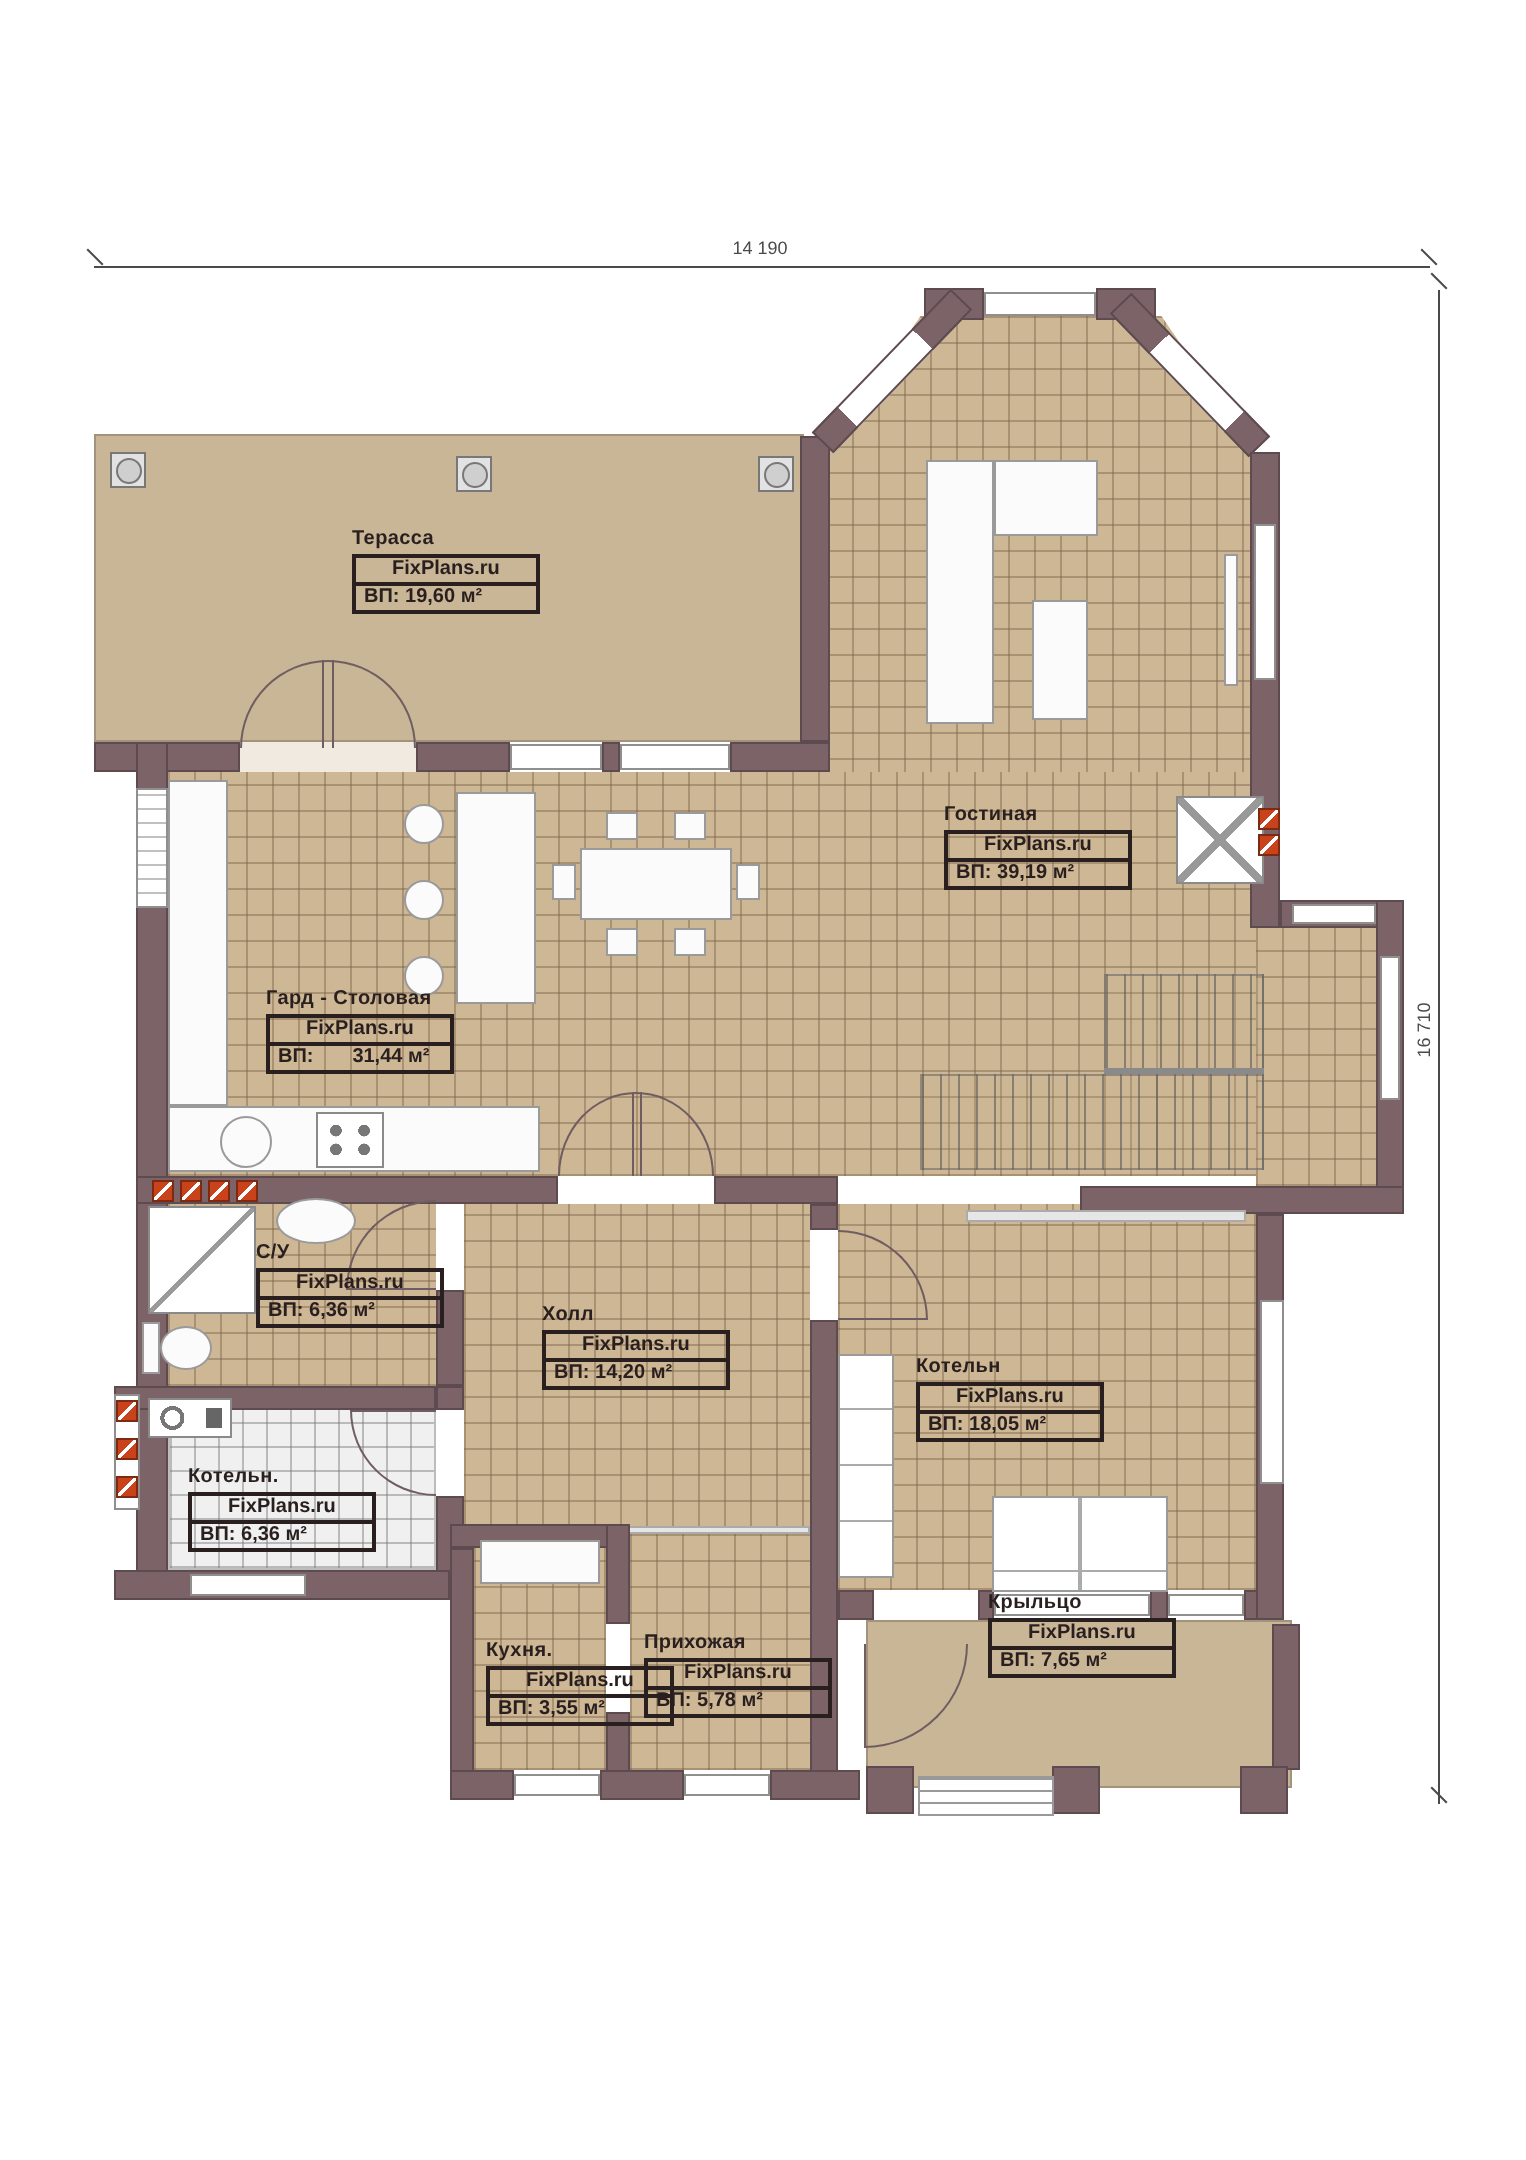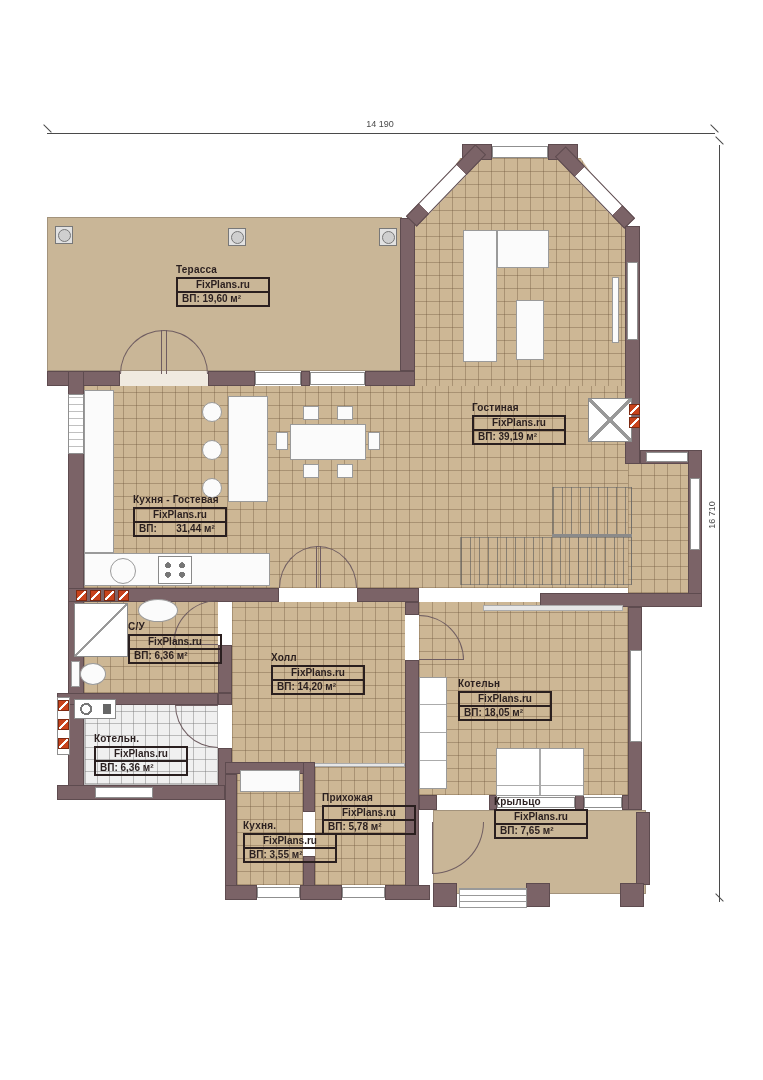--- a/index.html
+++ b/index.html
@@ -58,21 +58,21 @@
   .dim-right{left:682px;top:510px;width:60px;text-align:center;transform:rotate(-90deg);}
   .rlabel{position:absolute;color:#2a1f1f;font-size:10px;font-weight:bold;line-height:12px;}
   .rname{margin-bottom:1px;letter-spacing:.2px;}
   .rbox{display:inline-block;border:2px solid #2a1f1f;}
   .rbrand{padding:0 18px;border-bottom:2px solid #2a1f1f;}
   .rarea{padding:0 4px;white-space:pre;}
   .lb-terrace{left:176px;top:264px;} .lb-living{left:472px;top:402px;}
   .lb-kitchen{left:133px;top:494px;} .lb-bathroom{left:128px;top:621px;}
   .lb-hall{left:271px;top:652px;}   .lb-guest{left:458px;top:678px;}
   .lb-boiler{left:94px;top:733px;}  .lb-wardrobe{left:243px;top:820px;}
-  .lb-entry{left:322px;top:792px;}  .lb-porch{left:494px;top:796px;}
+  .lb-entry{left:322px;top:816px;}  .lb-porch{left:494px;top:796px;}
 </style>
 </head>
 <body>
 
 <div id="plan">
   <div id="geom">
       <div class="g floor-plain" style="left: 47px; top: 217px; width: 355px; height: 154px;"></div>
       <div class="g floor-grid" style="left: 413px; top: 158px; width: 215px; height: 430px; clip-path: polygon(22% 0px, 78% 0px, 100% 16%, 100% 100%, 0px 100%, 0px 16%);"></div>
       <div class="g floor-grid" style="left: 84px; top: 386px; width: 544px; height: 202px;"></div>
       <div class="g floor-grid" style="left: 628px; top: 462px; width: 62px; height: 131px;"></div>
@@ -218,21 +218,21 @@
     </div>
   </div>
   <div class="rlabel lb-living">
     <div class="rname">Гостиная</div>
     <div class="rbox">
       <div class="rbrand">FixPlans.ru</div>
       <div class="rarea">ВП: 39,19 м²</div>
     </div>
   </div>
   <div class="rlabel lb-kitchen">
-    <div class="rname">Кухня - Гостевая</div>
+    <div class="rname">Гард - Столовая</div>
     <div class="rbox">
       <div class="rbrand">FixPlans.ru</div>
       <div class="rarea">ВП:       31,44 м²</div>
     </div>
   </div>
   <div class="rlabel lb-bathroom">
     <div class="rname">С/У</div>
     <div class="rbox">
       <div class="rbrand">FixPlans.ru</div>
       <div class="rarea">ВП: 6,36 м²</div>

